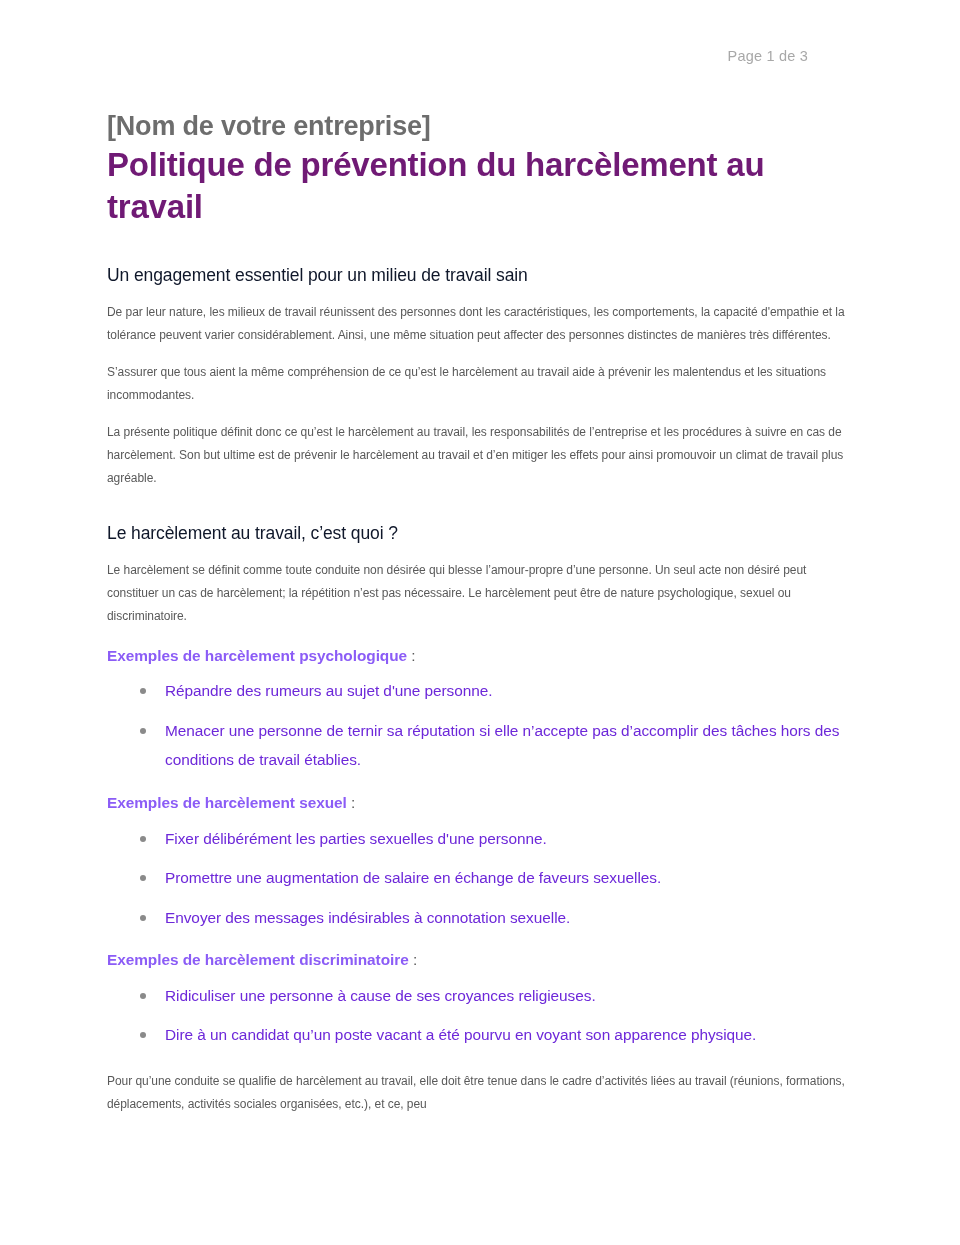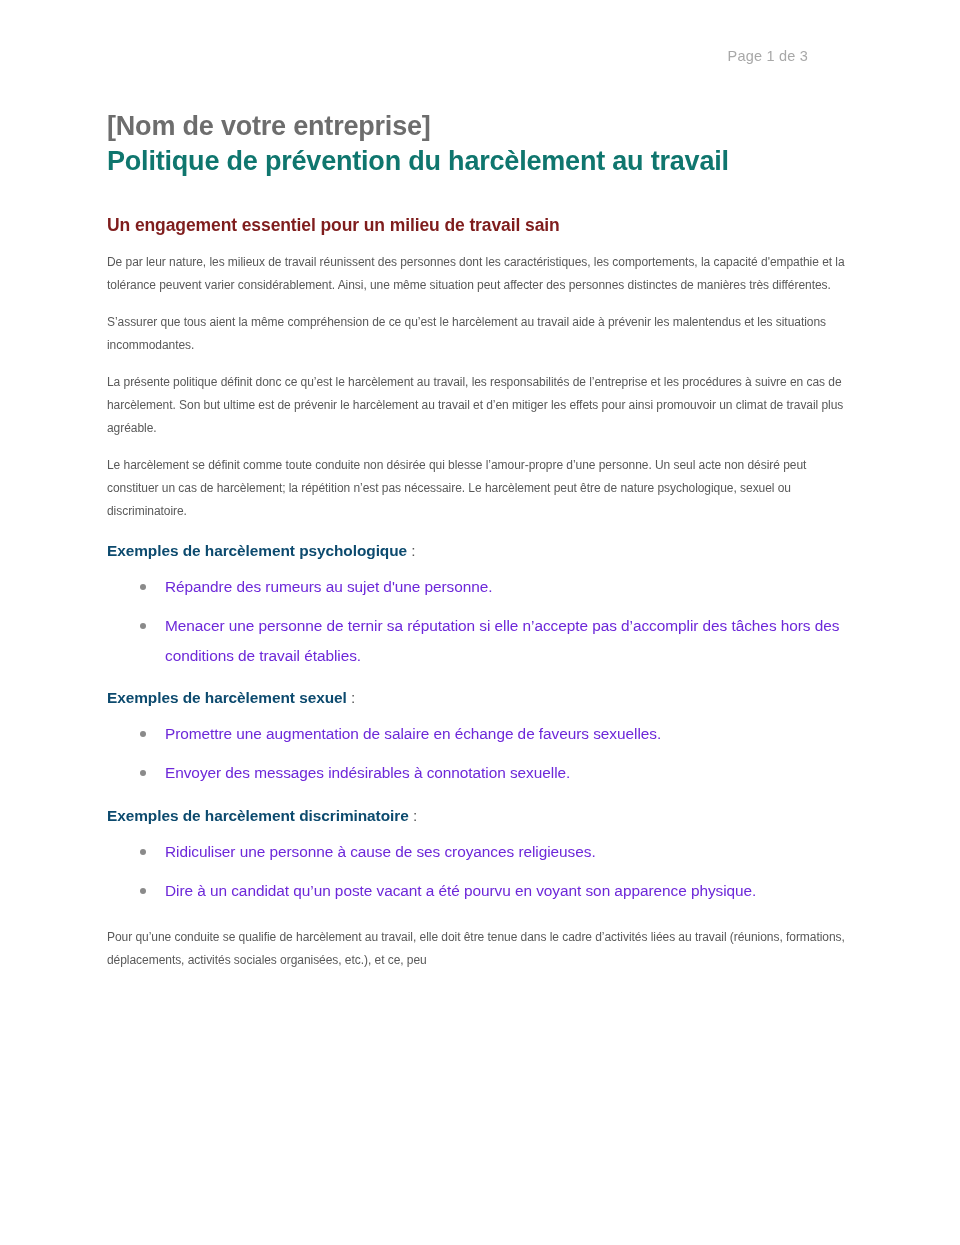--- a/index.html
+++ b/index.html
@@ -50,33 +50,33 @@
   
   .doc-title-company {
     font-size: 27px;
     font-weight: bold;
     color: #6d6d6d;
     line-height: 1.28;
     margin: 0;
     letter-spacing: -0.2px;
   }
   .doc-title-main {
-    font-size: 27px;
+    font-size: 33px;
     font-weight: bold;
-    color: #0f766e;
+    color: #701a75;
     line-height: 1.28;
     margin: 0 0 2px 0;
     letter-spacing: -0.2px;
   }
 
   
   h2.section-heading {
     font-size: 17.5px;
-    font-weight: bold;
-    color: #7f1d1d;
+    font-weight: normal;
+    color: #0f172a;
     margin: 36px 0 14px 0;
     line-height: 1.3;
     letter-spacing: -0.1px;
   }
   h2.section-heading.tight-top {
     margin-top: 32px;
   }
 
   
   p.body-text {
@@ -93,21 +93,21 @@
   
   p.label-line {
     font-size: 15.4px;
     line-height: 1.85;
     color: #595959;
     margin: 14px 0 6px 0;
     letter-spacing: -0.05px;
   }
   p.label-line .label-strong {
     font-weight: bold;
-    color: #0c4a6e;
+    color: #8b5cf6;
   }
 
   
   ul.bullet-list {
     list-style: none;
     margin: 0 0 10px 0;
     padding: 0;
   }
   ul.bullet-list li {
     position: relative;
@@ -147,20 +147,21 @@
   <div class="content">
 
     <h1 class="doc-title-company">[Nom de votre entreprise]</h1>
     <h1 class="doc-title-main">Politique de prévention du harcèlement au travail</h1>
 
     <h2 class="section-heading">Un engagement essentiel pour un milieu de travail sain</h2>
     <p class="body-text">De par leur nature, les milieux de travail réunissent des personnes dont les caractéristiques, les comportements, la capacité d'empathie et la tolérance peuvent varier considérablement. Ainsi, une même situation peut affecter des personnes distinctes de manières très différentes.</p>
     <p class="body-text">S’assurer que tous aient la même compréhension de ce qu’est le harcèlement au travail aide à prévenir les malentendus et les situations incommodantes.</p>
     <p class="body-text">La présente politique définit donc ce qu’est le harcèlement au travail, les responsabilités de l’entreprise et les procédures à suivre en cas de harcèlement. Son but ultime est de prévenir le harcèlement au travail et d’en mitiger les effets pour ainsi promouvoir un climat de travail plus agréable.</p>
 
+    <h2 class="section-heading tight-top">Le harcèlement au travail, c’est quoi ?</h2>
     <p class="body-text">Le harcèlement se définit comme toute conduite non désirée qui blesse l’amour-propre d’une personne. Un seul acte non désiré peut constituer un cas de harcèlement; la répétition n’est pas nécessaire. Le harcèlement peut être de nature psychologique, sexuel ou discriminatoire.</p>
 
     <p class="label-line">
       <span class="label-strong">Exemples de harcèlement psychologique</span><span> :</span>
     </p>
     <ul class="bullet-list">
       <li>
         <span class="bullet-dot"></span>
         <span>Répandre des rumeurs au sujet d'une personne.</span>
       </li>
@@ -169,20 +170,24 @@
         <span>Menacer une personne de ternir sa réputation si elle n’accepte pas d’accomplir des tâches hors des conditions de travail établies.</span>
       </li>
     </ul>
 
     <p class="label-line">
       <span class="label-strong">Exemples de harcèlement sexuel</span><span> :</span>
     </p>
     <ul class="bullet-list">
       <li>
         <span class="bullet-dot"></span>
+        <span>Fixer délibérément les parties sexuelles d'une personne.</span>
+      </li>
+      <li>
+        <span class="bullet-dot"></span>
         <span>Promettre une augmentation de salaire en échange de faveurs sexuelles.</span>
       </li>
       <li>
         <span class="bullet-dot"></span>
         <span>Envoyer des messages indésirables à connotation sexuelle.</span>
       </li>
     </ul>
 
     <p class="label-line">
       <span class="label-strong">Exemples de harcèlement discriminatoire</span><span> :</span>

